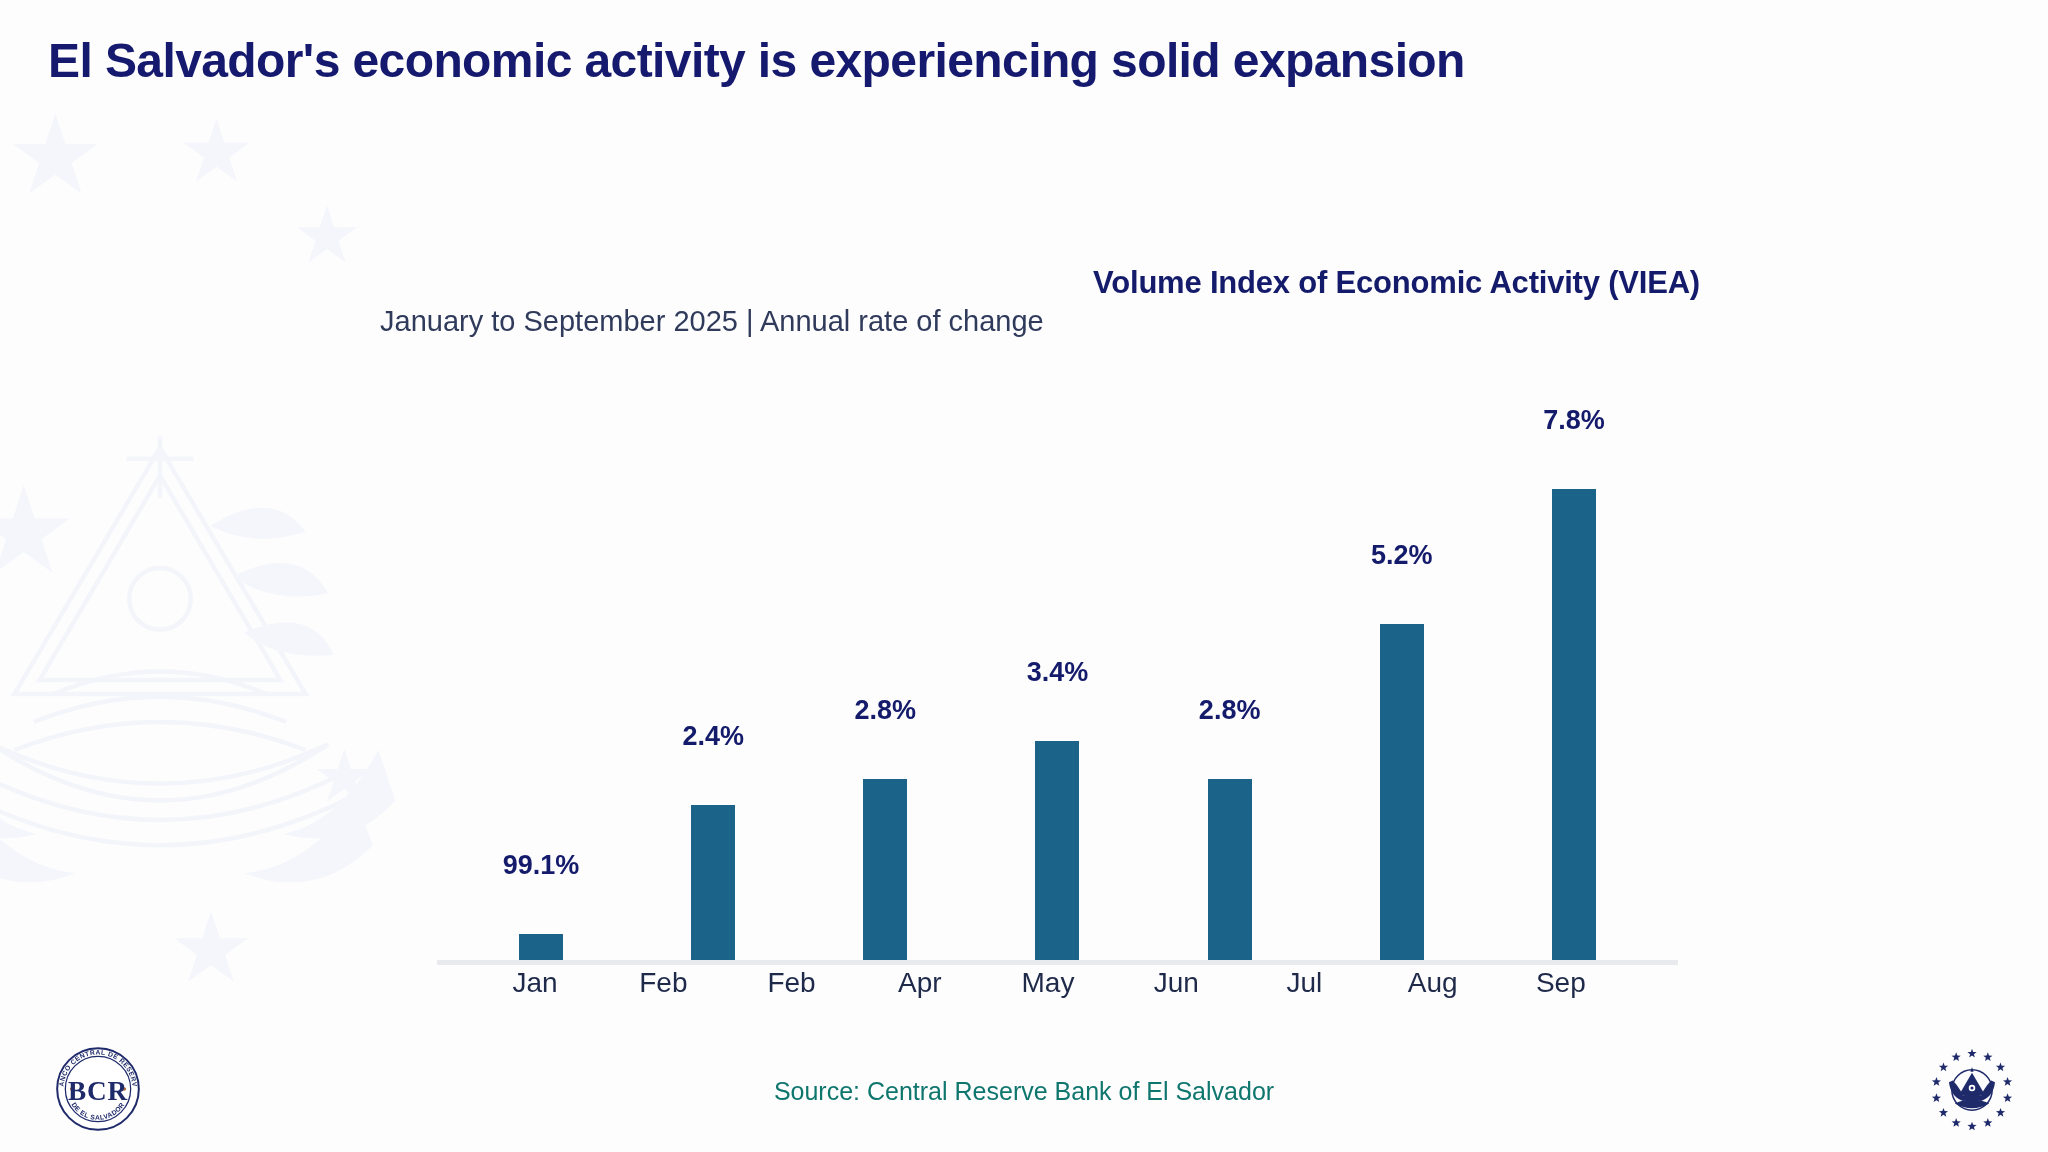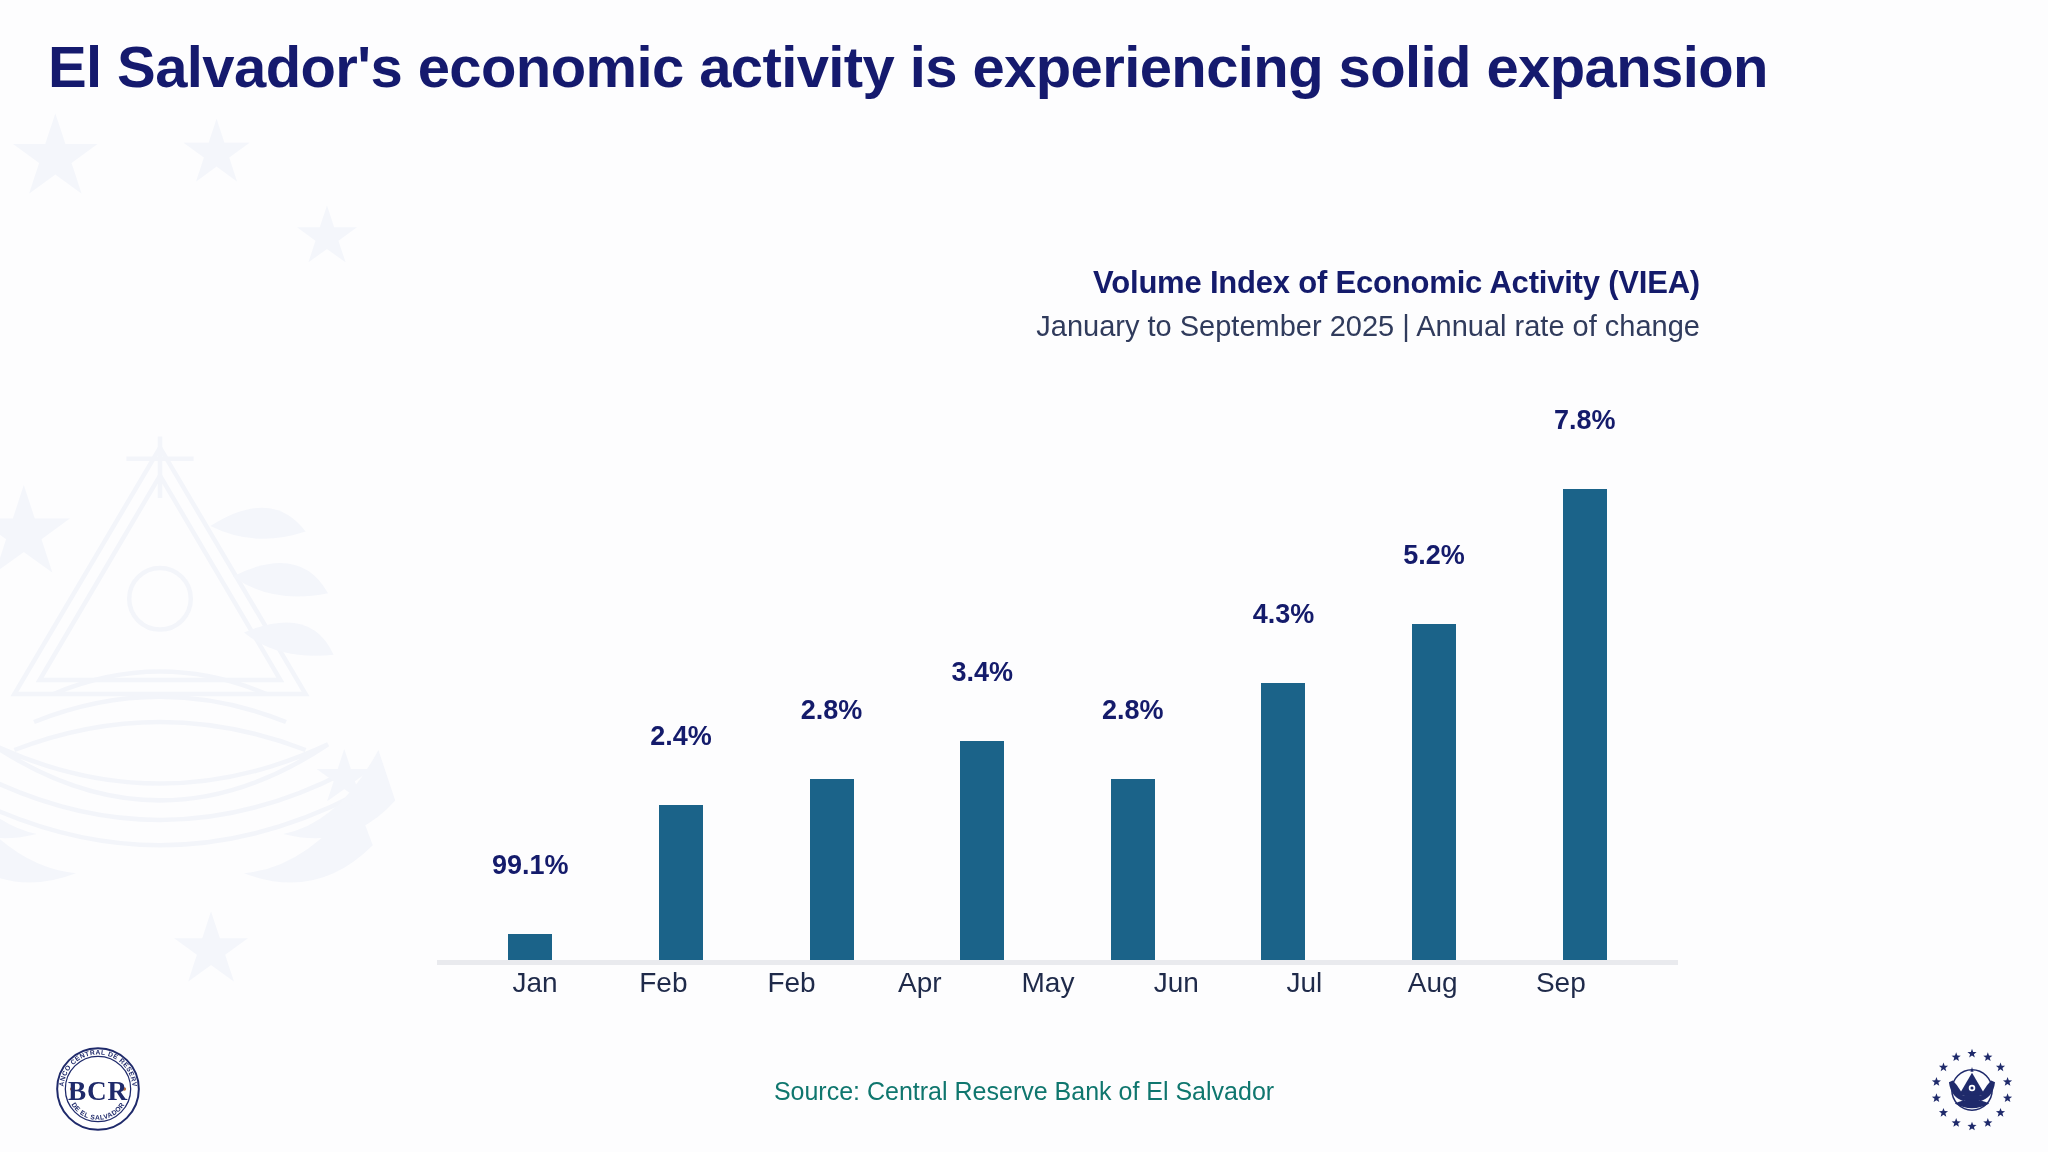--- a/index.html
+++ b/index.html
@@ -32,21 +32,21 @@
     line-height: 1;
     font-size: 90px;
   }
 
   
   .headline {
     position: absolute;
     left: 48px;
     top: 33px;
     width: 1960px;
-    font-size: 58px;
+    font-size: 48px;
     font-weight: 700;
     letter-spacing: -0.6px;
     color: #151A6E;
     z-index: 5;
     white-space: nowrap;
   }
 
   
   .chart-wrap {
     position: absolute;
@@ -61,25 +61,24 @@
     text-align: right;
     font-size: 31px;
     font-weight: 700;
     color: #141B6B;
     letter-spacing: -0.2px;
     line-height: 1.28;
     margin-top: 8px;
   }
 
   .chart-subtitle {
-    text-align: right;
+    text-align: left;
     font-size: 29px;
     font-weight: 400;
     color: #303B5C;
-    margin-top: 5px;
     line-height: 1.3;
   }
 
   
   .plot {
     position: absolute;
     left: 75px;
     top: 150px;
     width: 1205px;
     height: 555px;
@@ -238,24 +237,20 @@
             <div class="bar-value">2.8%</div>
             <div class="bar-rect" style="height: 180.698px; background: rgb(27, 99, 137);"></div>
           </div>
           <div class="bar-slot">
             <div class="bar-value">3.4%</div>
             <div class="bar-rect" style="height: 219.419px; background: rgb(27, 99, 137);"></div>
           </div>
           <div class="bar-slot">
             <div class="bar-value">2.8%</div>
             <div class="bar-rect" style="height: 180.698px; background: rgb(27, 99, 137);"></div>
-          </div>
-          <div class="bar-slot">
-            <div class="bar-value">4.3%</div>
-            <div class="bar-rect" style="height: 277.5px; background: rgb(27, 99, 137);"></div>
           </div>
           <div class="bar-slot">
             <div class="bar-value">5.2%</div>
             <div class="bar-rect" style="height: 335.581px; background: rgb(27, 99, 137);"></div>
           </div>
           <div class="bar-slot">
             <div class="bar-value">7.8%</div>
             <div class="bar-rect" style="height: 503.372px; background: rgb(27, 99, 137);"></div>
           </div>
         </div>

